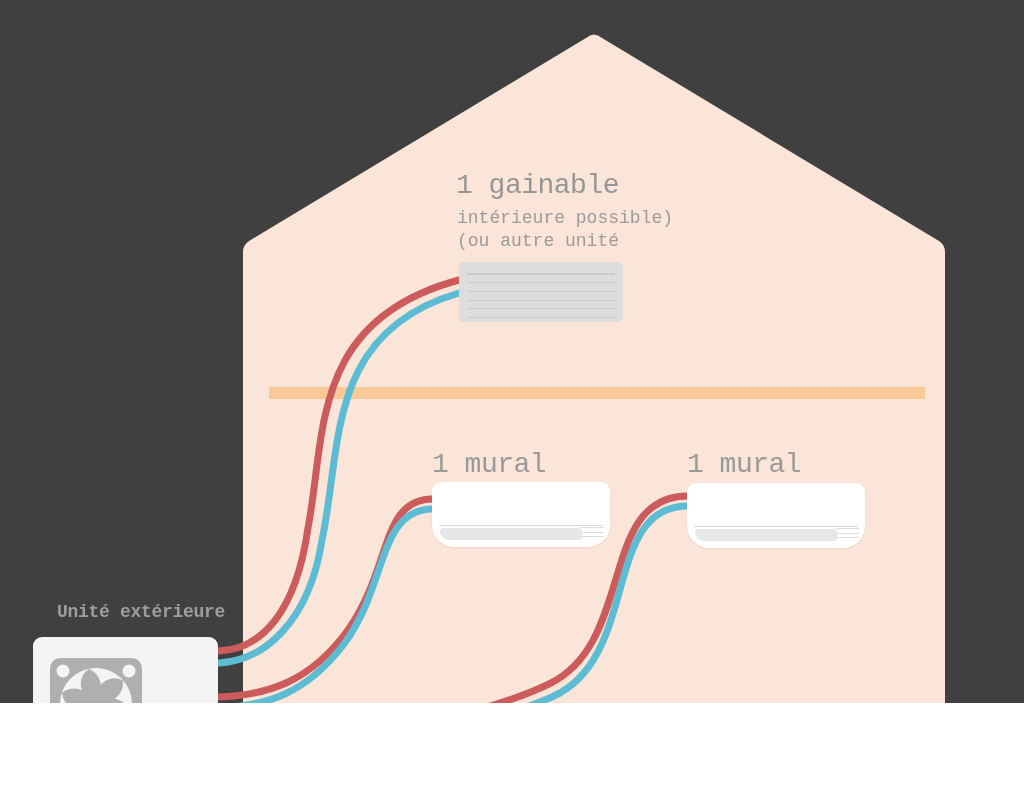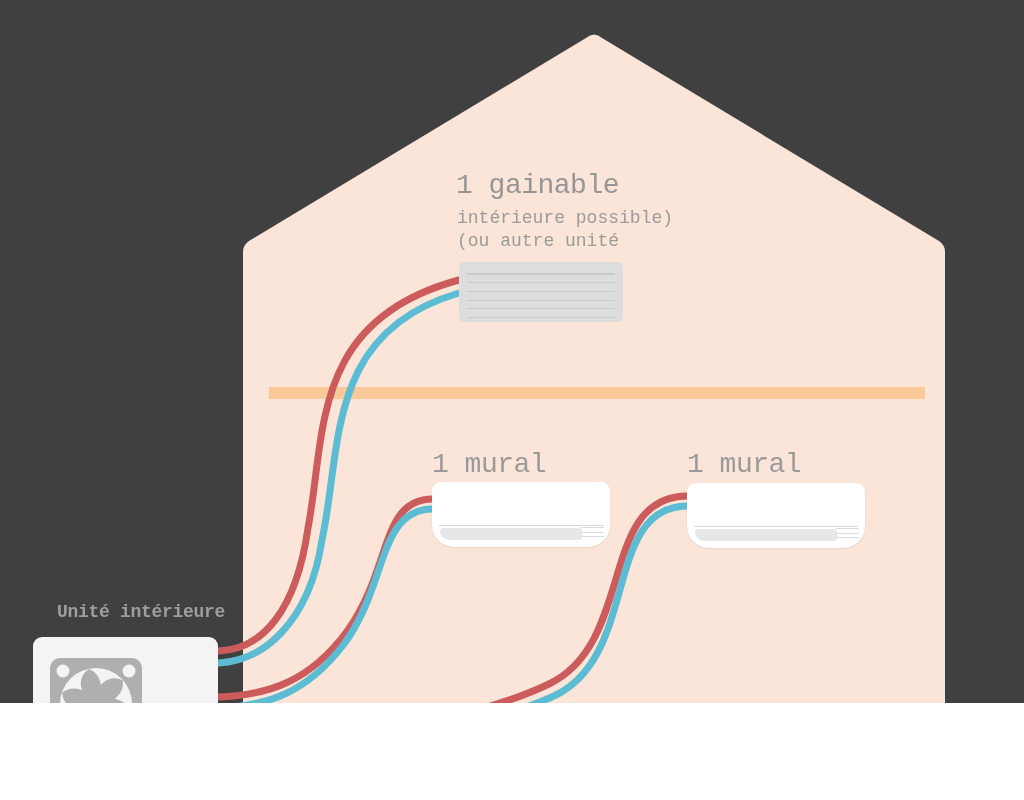--- a/index.html
+++ b/index.html
@@ -127,15 +127,15 @@
     </div>
   </div>
 
   <div class="label label-gainable-title">1 gainable</div>
   <div class="label label-gainable-sub">
     <div>intérieure possible)</div>
     <div>(ou autre unité</div>
   </div>
   <div class="label label-mural label-mural-1">1 mural</div>
   <div class="label label-mural label-mural-2">1 mural</div>
-  <div class="label label-outdoor">Unité intérieure</div>
+  <div class="label label-outdoor">Unité extérieure</div>
 
 </div>
 
 </body></html>

